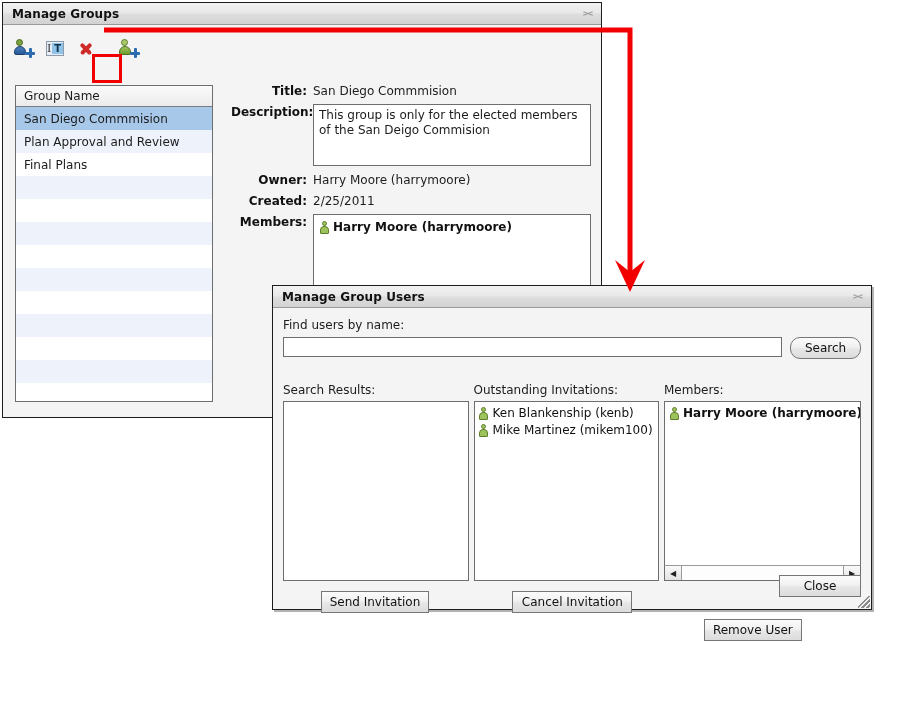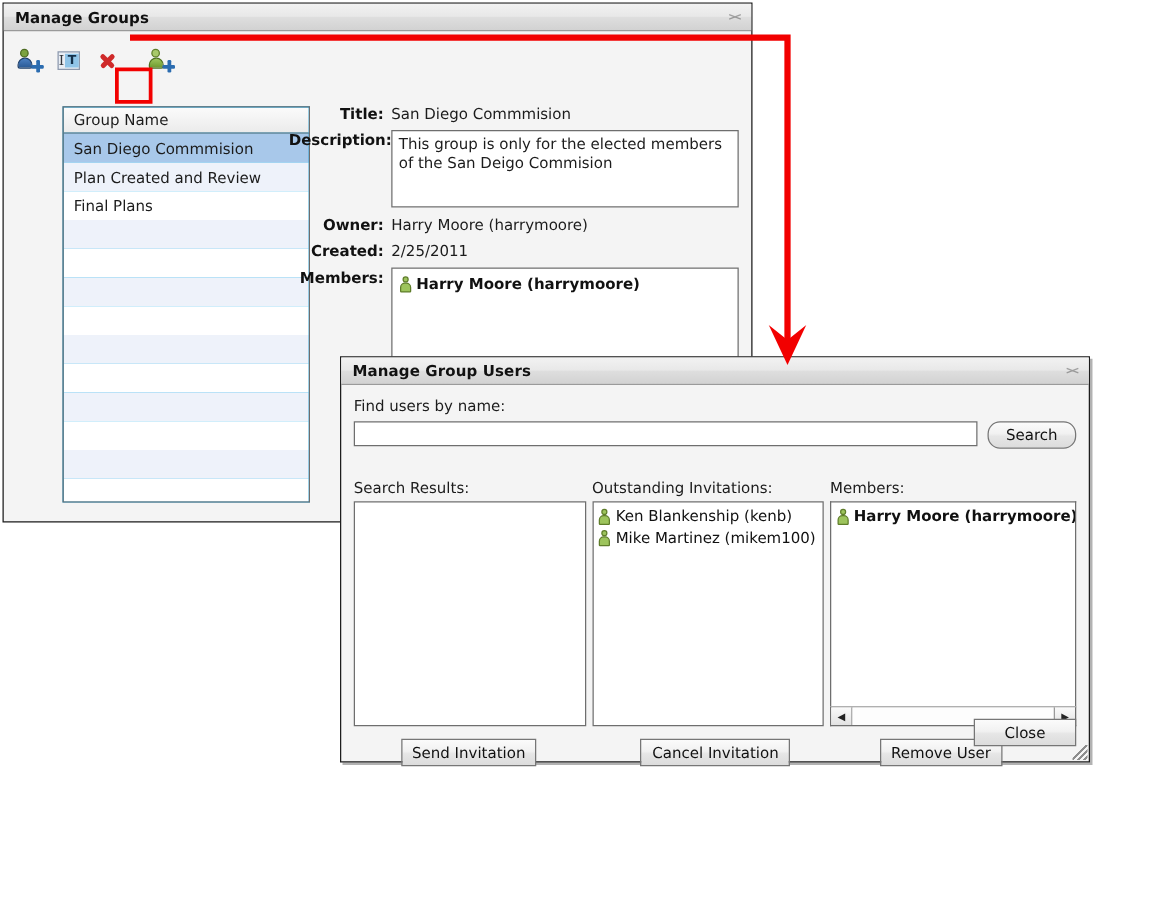--- a/index.html
+++ b/index.html
@@ -137,24 +137,23 @@
     box-sizing: border-box;
     pointer-events: none;
   }
 
   
   .group-list {
     position: absolute;
     left: 12px; top: 60px;
     width: 198px; height: 317px;
     border: 1px solid #6e6e6e;
-    background: #0ea5e9;
+    background: #84cc16;
     box-sizing: border-box;
     overflow: hidden;
-    margin-left: 35px;
   }
   .gl-head {
     height: 21px;
     box-sizing: border-box;
     background: linear-gradient(to bottom,#fbfbfb,#ebebeb);
     border-bottom: 1px solid #7d7d7d;
     display: flex; align-items: center;
     padding-left: 8px;
     font-size: 12px;
     color: #1c1c1c;
@@ -306,21 +305,21 @@
   }
   .hs-arrow.right { border-right: none; border-left: 1px solid #9a9a9a; }
   .hs-track { flex: 1; background: #fdfdfd; }
 
   .button-row {
     display: flex;
     margin-top: 10px;
     gap: 5px;
   }
   .btn-cell { width: 186px; display: flex; padding-left: 38px; }
-  .btn-cell.members { width: 197px; justify-content: space-between; }
+  .btn-cell.members { width: 197px; justify-content: space-between; margin-top: 28px; }
   .btn-send   { width: 108px; height: 22px; padding: 0; }
   .btn-cancel { width: 120px; height: 22px; padding: 0; }
   .btn-remove { width: 98px;  height: 22px; padding: 0; }
   .btn-close  { width: 82px;  height: 22px; padding: 0; }
 
   .resize-grip {
     position: absolute;
     right: 1px; bottom: 1px;
     width: 12px; height: 12px;
     background:
@@ -370,21 +369,21 @@
         </span>
       </div>
     </div>
 
     <div class="highlight-box" style="border-color: rgb(242, 0, 0);"></div>
 
     <div class="group-list">
       <div class="gl-head">Group Name</div>
       <div id="group-rows">
           <div class="gl-row odd selected">San Diego Commmision</div>
-          <div class="gl-row even">Plan Created and Review</div>
+          <div class="gl-row even">Plan Approval and Review</div>
           <div class="gl-row odd">Final Plans</div>
           <div class="gl-row even"></div>
           <div class="gl-row odd"></div>
           <div class="gl-row even"></div>
           <div class="gl-row odd"></div>
           <div class="gl-row even"></div>
           <div class="gl-row odd"></div>
           <div class="gl-row even"></div>
           <div class="gl-row odd"></div>
           <div class="gl-row even"></div>

